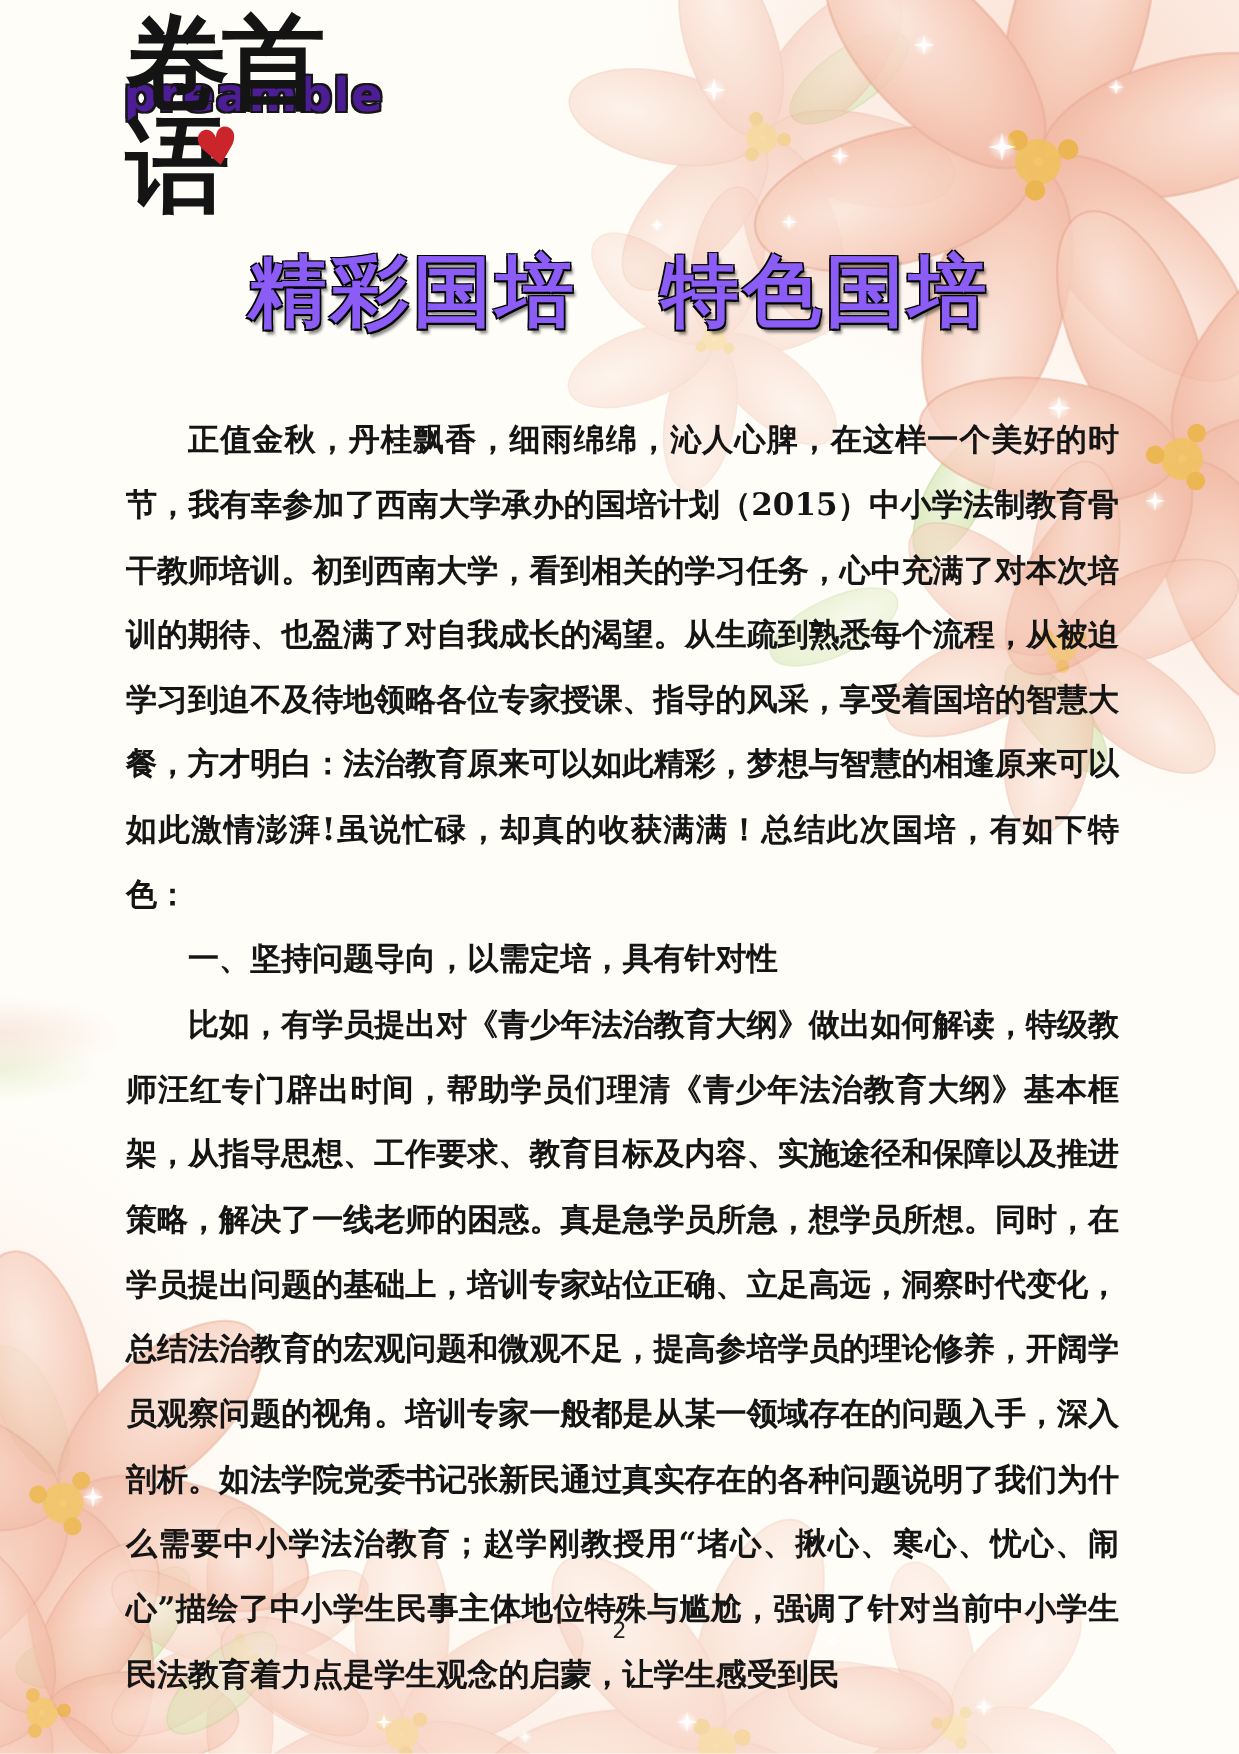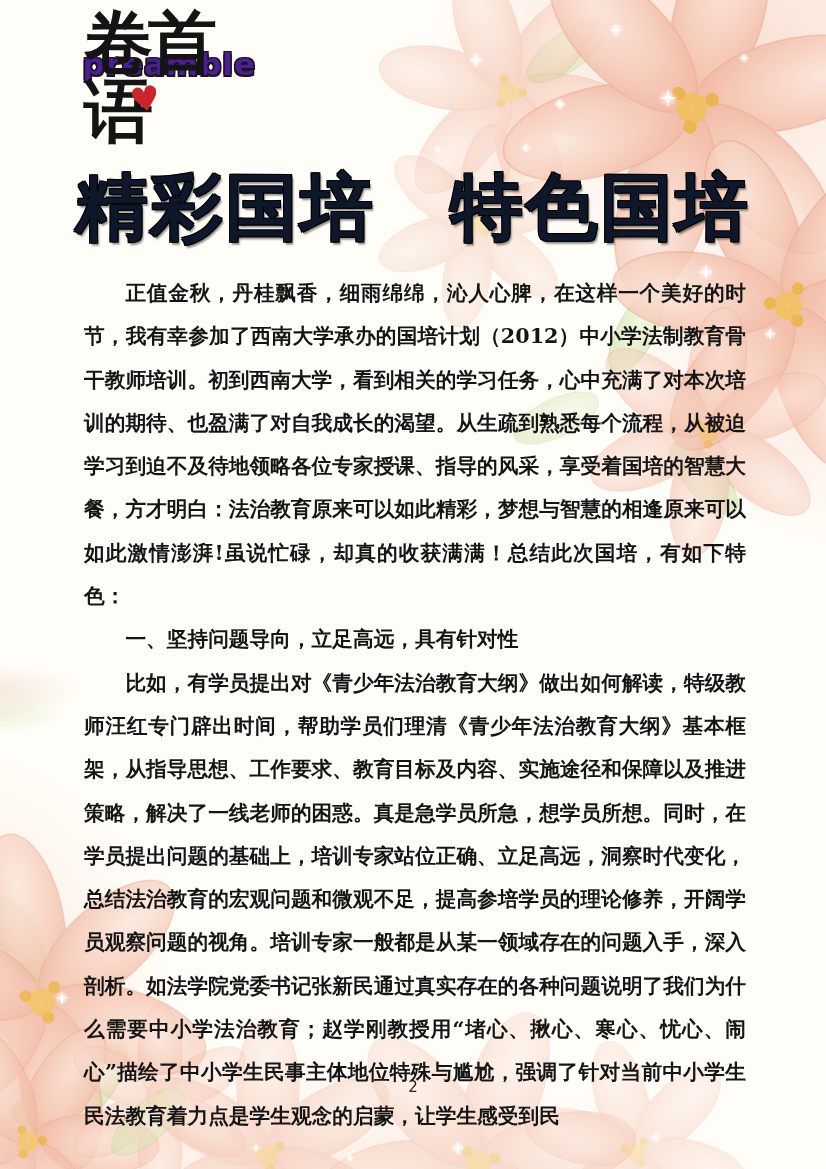--- a/index.html
+++ b/index.html
@@ -36,22 +36,22 @@
     position:absolute; left:46px; bottom:30px;
     font-size:34px; line-height:1; color:#c9252b;
     transform:rotate(-10deg); z-index:3;
   }
 
   
   .doc-title{
     position:absolute; top:160px; left:0; width:100%;
     text-align:center; z-index:2;
     font-family:Liberation Mono, monospace;
-    font-size:72px; font-weight:bold; letter-spacing:3px;
-    color:#0f172a;
+    font-size:52px; font-weight:bold; letter-spacing:3px;
+    color:#8b5cf6;
     text-shadow:-1px -1px 0 #000, 1px -1px 0 #000, -1px 1px 0 #000,
                  1px 1px 0 #000, 2px 3px 2px rgba(0,0,0,.45);
   }
 
   
   .content{
     position:absolute; left:84px; top:272px; width:662px; z-index:2;
     font-family:"DejaVu Serif","Liberation Serif",serif;
     font-size:20.7px; line-height:43.3px; font-weight:600;
     color:#151515;
@@ -155,18 +155,18 @@
 
 <div class="logo">
   <div class="logo-en">preamble</div>
   <div class="logo-cn">卷首语</div>
   <div class="logo-heart">♥</div>
 </div>
 
 <h1 class="doc-title">精彩国培　特色国培</h1>
 
 <div class="content">
-  <p>正值金秋，丹桂飘香，细雨绵绵，沁人心脾，在这样一个美好的时节，我有幸参加了西南大学承办的国培计划（2012）中小学法制教育骨干教师培训。初到西南大学，看到相关的学习任务，心中充满了对本次培训的期待、也盈满了对自我成长的渴望。从生疏到熟悉每个流程，从被迫学习到迫不及待地领略各位专家授课、指导的风采，享受着国培的智慧大餐，方才明白：法治教育原来可以如此精彩，梦想与智慧的相逢原来可以如此激情澎湃!虽说忙碌，却真的收获满满！总结此次国培，有如下特色：</p>
-  <p>一、坚持问题导向，立足高远，具有针对性</p>
+  <p>正值金秋，丹桂飘香，细雨绵绵，沁人心脾，在这样一个美好的时节，我有幸参加了西南大学承办的国培计划（2015）中小学法制教育骨干教师培训。初到西南大学，看到相关的学习任务，心中充满了对本次培训的期待、也盈满了对自我成长的渴望。从生疏到熟悉每个流程，从被迫学习到迫不及待地领略各位专家授课、指导的风采，享受着国培的智慧大餐，方才明白：法治教育原来可以如此精彩，梦想与智慧的相逢原来可以如此激情澎湃!虽说忙碌，却真的收获满满！总结此次国培，有如下特色：</p>
+  <p>一、坚持问题导向，以需定培，具有针对性</p>
   <p>比如，有学员提出对《青少年法治教育大纲》做出如何解读，特级教师汪红专门辟出时间，帮助学员们理清《青少年法治教育大纲》基本框架，从指导思想、工作要求、教育目标及内容、实施途径和保障以及推进策略，解决了一线老师的困惑。真是急学员所急，想学员所想。同时，在学员提出问题的基础上，培训专家站位正确、立足高远，洞察时代变化，总结法治教育的宏观问题和微观不足，提高参培学员的理论修养，开阔学员观察问题的视角。培训专家一般都是从某一领域存在的问题入手，深入剖析。如法学院党委书记张新民通过真实存在的各种问题说明了我们为什么需要中小学法治教育；赵学刚教授用“堵心、揪心、寒心、忧心、闹心”描绘了中小学生民事主体地位特殊与尴尬，强调了针对当前中小学生民法教育着力点是学生观念的启蒙，让学生感受到民</p>
 </div>
 
 <div class="page-number">2</div>
 
 </body></html>

